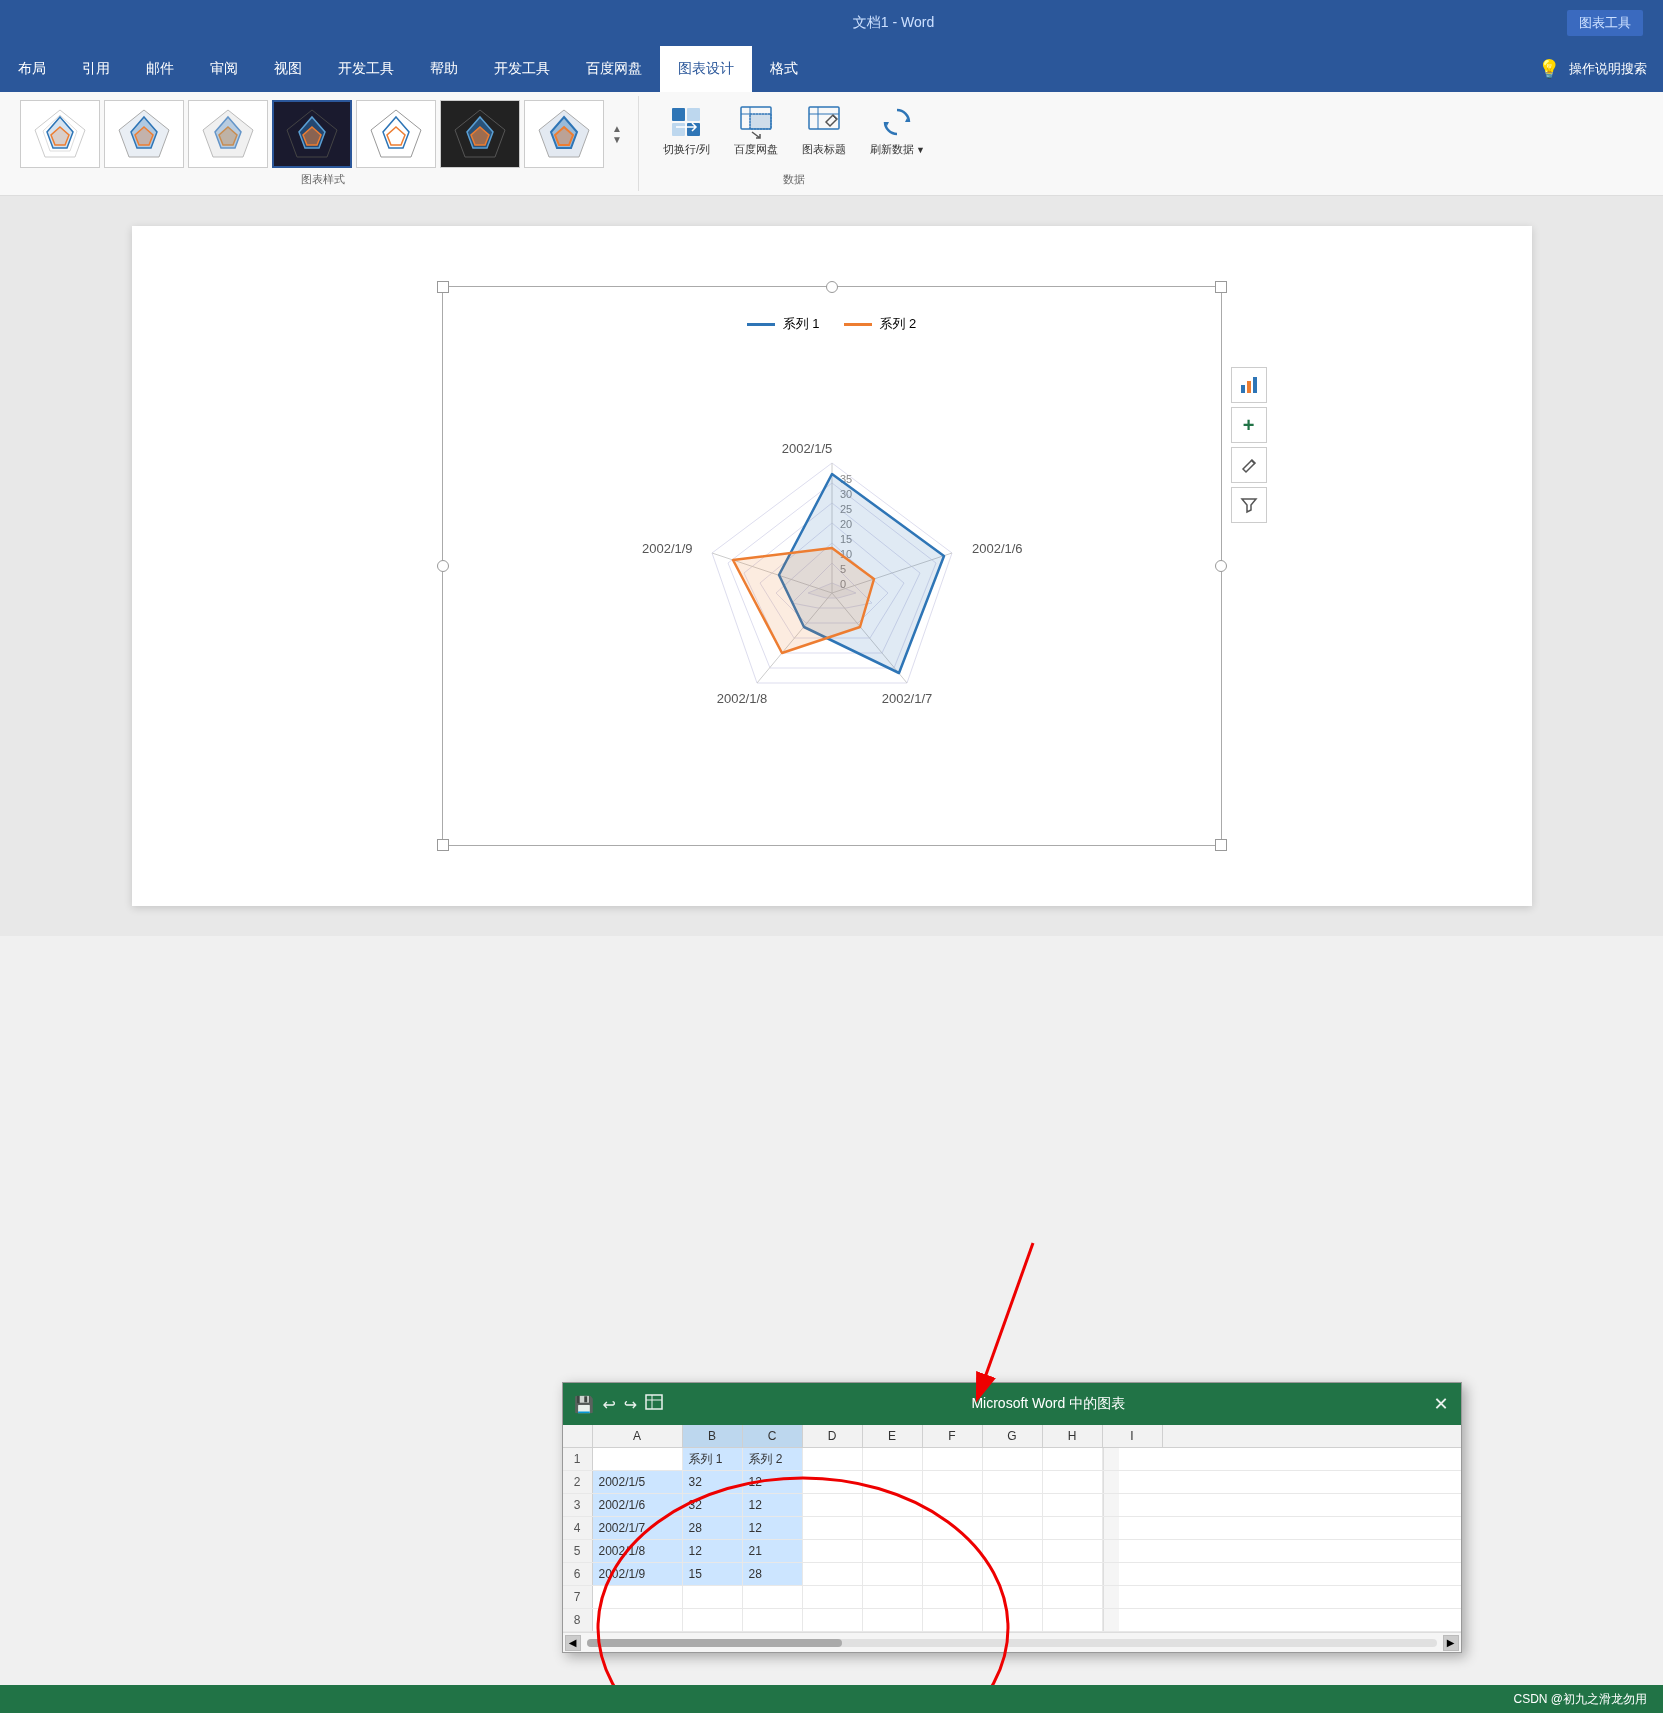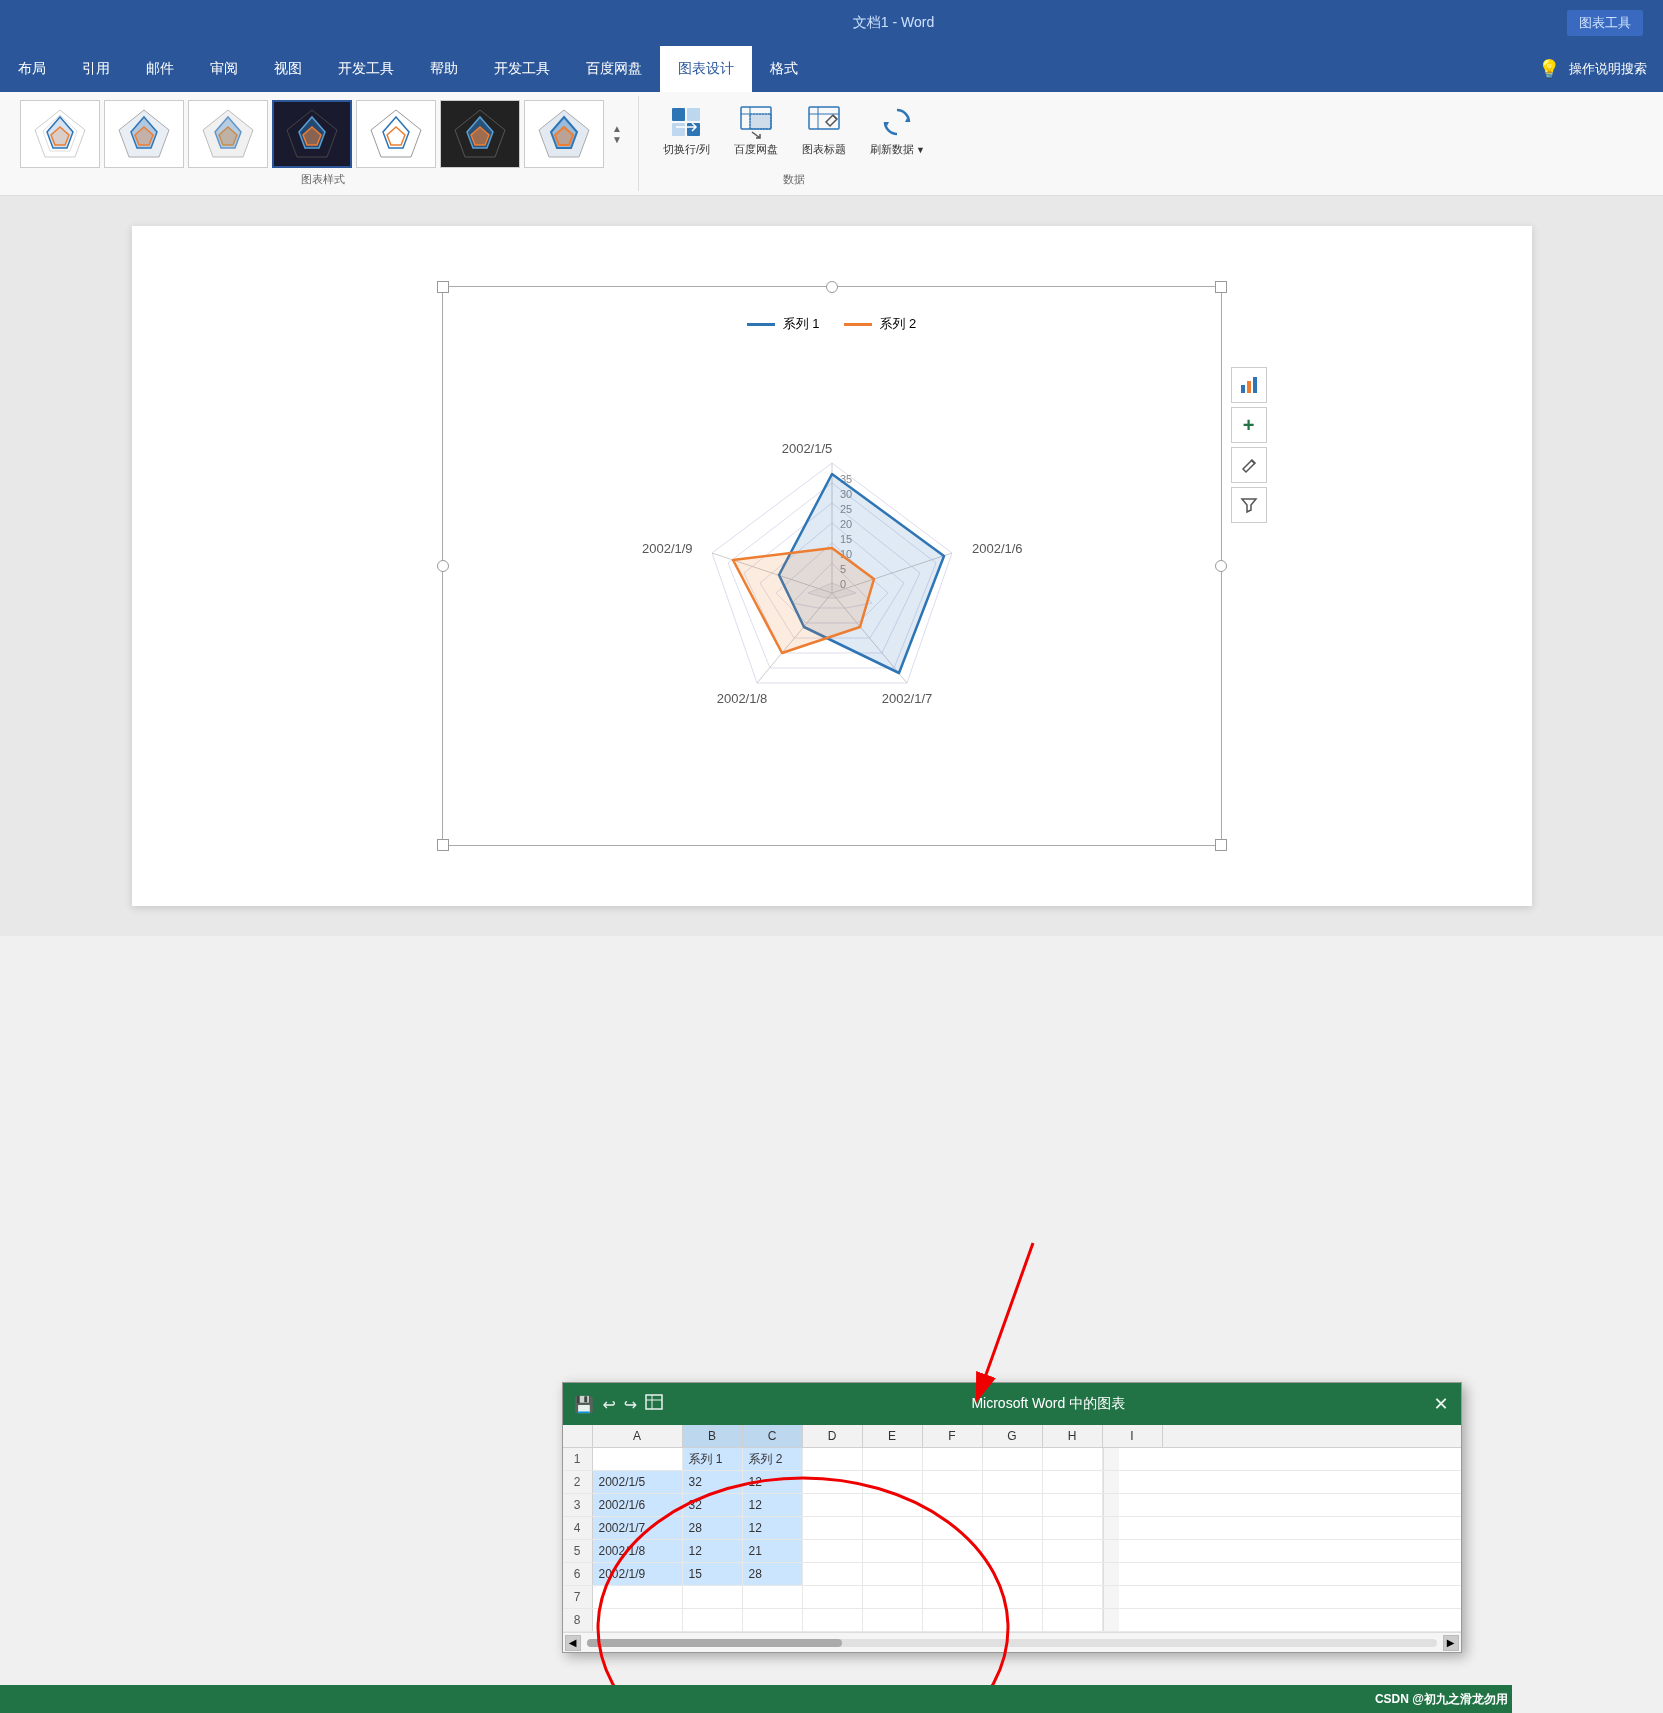--- a/index.html
+++ b/index.html
@@ -294,31 +294,30 @@
       background: #f2f2f2;
       border-right: 1px solid #d0d0d0;
       justify-content: center;
       color: #555;
     }
 
     
     .status-bar {
       position: fixed;
       bottom: 0;
-      width: 1512px;
+      width: 1663px;
       background: #217346;
       height: 28px;
       display: flex;
       align-items: center;
       justify-content: flex-end;
-      padding: 0 4px;
+      padding: 0 16px;
       font-size: 12px;
       color: white;
       z-index: 200;
-      font-weight: bold;
     }
 
     
     .ribbon-scroll {
       display: flex;
       flex-direction: column;
       justify-content: center;
       align-items: center;
       padding: 0 4px;
       cursor: pointer;

